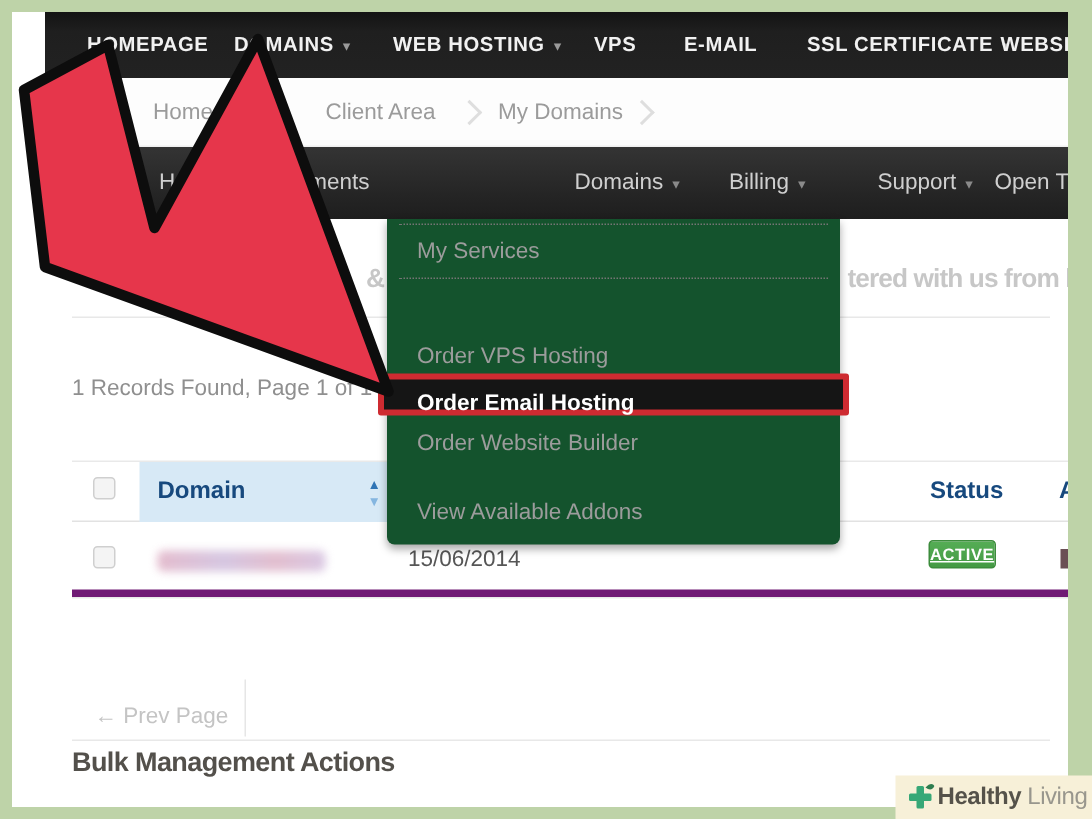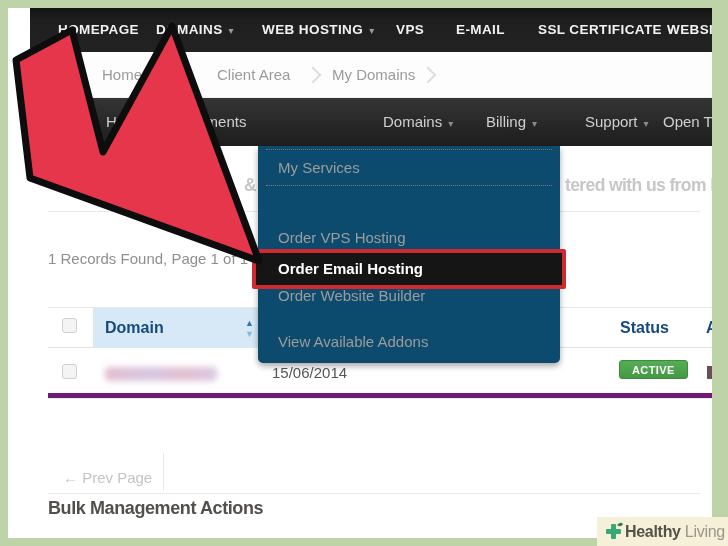--- a/index.html
+++ b/index.html
@@ -61,44 +61,44 @@
   .sort-desc { top:21px; color:#85b6e0; }
   .trow { position:relative; height:50px; border-bottom:5px solid #701a75; background:#ffffff; }
   .cb { position:absolute; width:15px; height:15px; border:1px solid #cfcfcf; border-radius:3px;
         background:#f4f4f4; cursor:pointer; }
   .cb-head { left:14px; top:10px; } .cb-row { left:14px; top:16px; }
   .blurdomain { position:absolute; left:57px; top:19px; width:112px; height:14px; border-radius:4px;
                 background:linear-gradient(90deg,#dba6bd,#c8b4d8 40%,#d9a9bf 70%,#cdb6da); filter:blur(3px);
                 opacity:.75; cursor:pointer; }
   .tdate { position:absolute; top:0; height:50px; line-height:50px; color:#565656; font-size:15px; }
   .td-reg{ left:224px; } .td-due{ left:407px; }
-  .badge { position:absolute; left:571px; top:12px; height:19px; line-height:19px; padding:0 12px;
+  .badge { position:absolute; left:571px; top:12px; height:19px; line-height:19px; padding:0 0;
            background:linear-gradient(#55ad55,#449a44); border:1px solid #3c8c3c; border-radius:3px;
-           color:#ffffff; font-size:11px; font-weight:bold; letter-spacing:.4px; }
+           color:#ffffff; font-size:11px; font-weight:bold; letter-spacing:.4px;text-decoration:underline; }
   .rowsliver { position:absolute; left:659px; top:18px; width:5px; height:13px; background:#6b4f55; }
 
   
   .pager { position:absolute; top:455px; height:30px; line-height:30px; font-size:15px; color:#c4c4c4;
            white-space:nowrap; cursor:pointer; }
   .pg-prev{ left:55px; } .pg-next{ left:174px; }
   .pg-div { position:absolute; left:155px; top:445px; width:0; height:38px; border-left:1px solid #e6e6e6; }
   .bulk { position:absolute; left:40px; top:490px; font-size:18px; font-weight:bold; color:#53504b;
           letter-spacing:-0.4px; }
 
   
-  .dropdown { position:absolute; left:250px; top:138px; width:302px; height:217px; background:#0c4a6e;
+  .dropdown { position:absolute; left:250px; top:138px; width:302px; height:217px; background:#14532d;
               border-radius:0 0 5px 5px; box-shadow:0 3px 6px rgba(0,0,0,.35); z-index:5; }
   .dropdown .sep { position:absolute; left:8px; right:8px; height:0; border-top:1px dotted #757575; }
   .sep1{ top:3px; } .sep2{ top:39px; }
   .mi { position:absolute; left:20px; height:26px; line-height:26px; font-size:15px; color:#9c9c9c;
         white-space:nowrap; cursor:pointer; }
   .mi0{ top:9px; } .mi1{ top:51px; } .mi2{ top:79px; } .mi4{ top:137px; } .mi5{ top:183px; }
 
   
-  .redbox { position:absolute; left:244px; top:241px; width:314px; height:40px; background:#151515;
+  .redbox { position:absolute; left:244px; top:241px; width:314px; height:28px; background:#151515;
             border:4px solid #ce2b31; border-radius:2px; z-index:6; cursor:pointer; }
   .redbox .mi-active { position:absolute; left:22px; top:0; height:32px; line-height:32px; color:#ffffff;
                        font-size:15px; font-weight:bold; white-space:nowrap; }
 
   
   .arrow-svg { position:absolute; left:0; top:0; width:704px; height:530px; z-index:7; pointer-events:none; }
 
   
   .healthy { position:absolute; left:597px; top:517px; width:131px; height:29px; background:#f7f0d8;
              z-index:8; }

